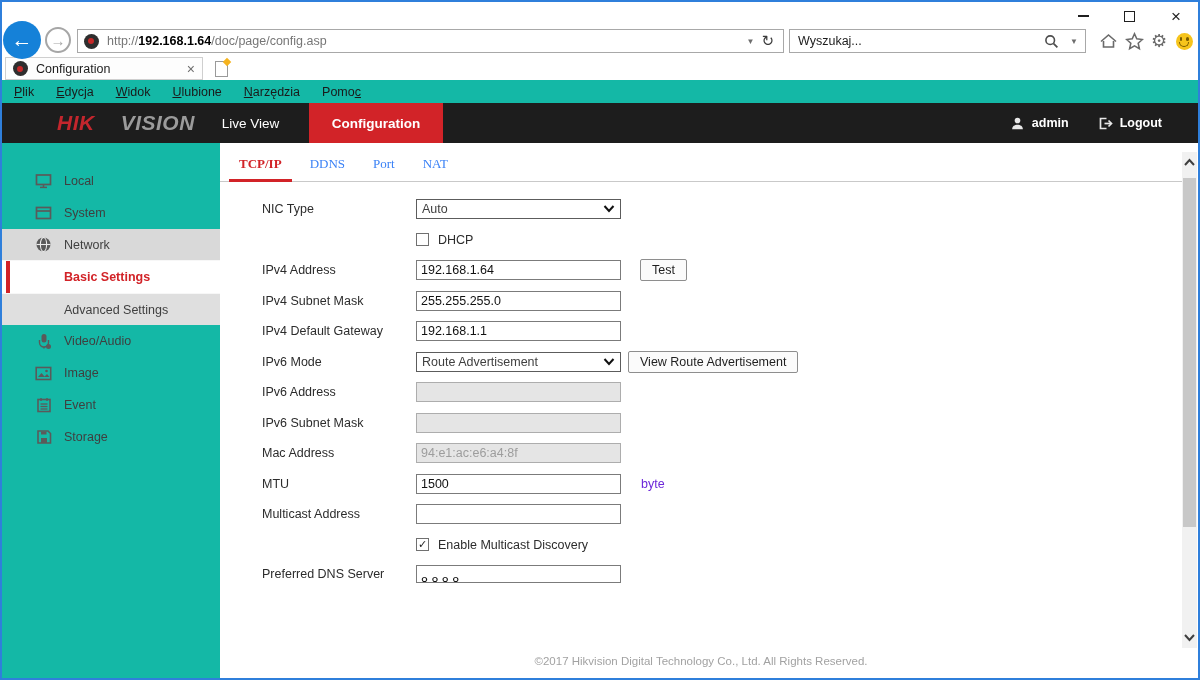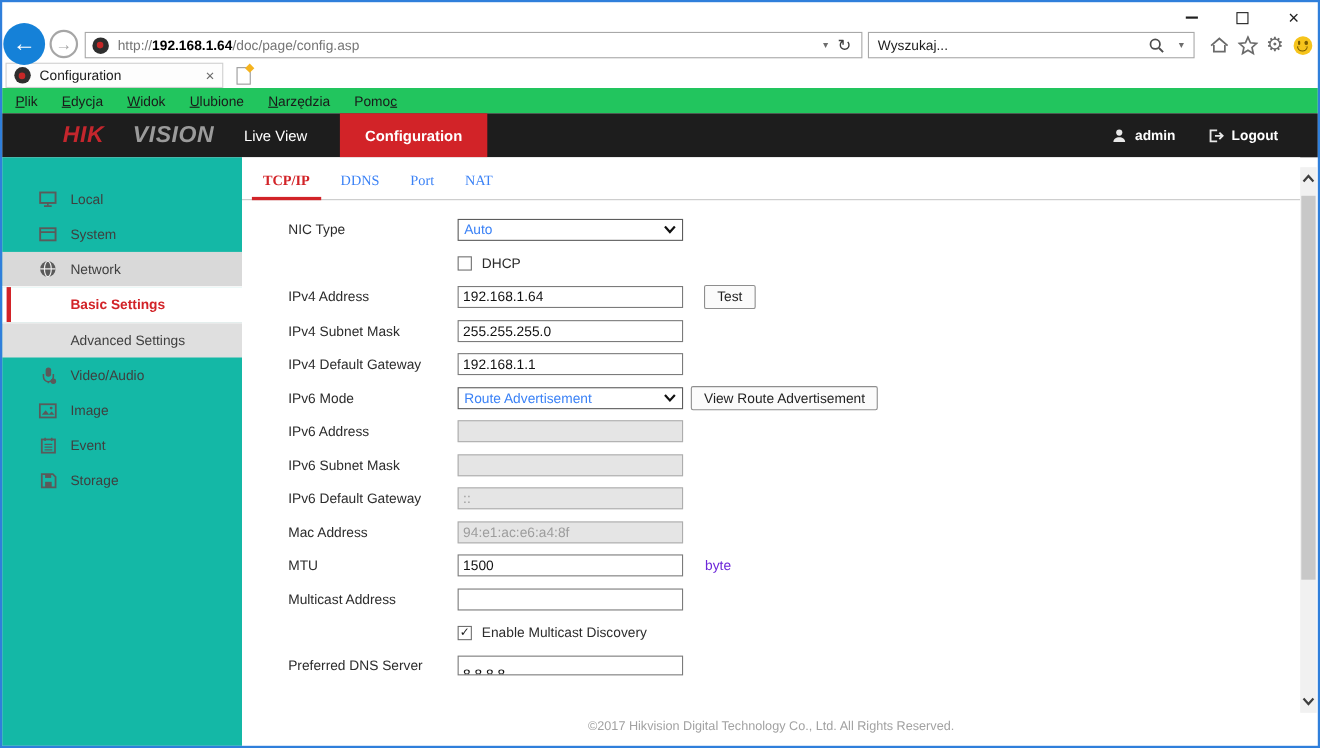--- a/index.html
+++ b/index.html
@@ -40,21 +40,21 @@
   
   .tab-row { position:absolute; left:2px; top:57px; width:1196px; height:23px; background:#fff; }
   .btab { position:absolute; left:3px; top:0; width:198px; height:23px; border:1px solid #cfcfcf; background:#fdfdfd; display:flex; align-items:center; padding:0 7px; }
   .btab-title { margin-left:8px; font-size:12.5px; color:#1c1c1c; flex:1; }
   .btab-close { color:#6d6d6d; font-size:14px; }
   .newtab { position:absolute; left:207px; top:2px; width:24px; height:19px; display:flex; align-items:center; justify-content:center; }
   .page-ico { width:13px; height:16px; border:1px solid #9a9a9a; background:#fff; position:relative; }
   .page-ico i { position:absolute; right:-3px; top:-3px; width:6px; height:6px; background:#f5b31e; transform:rotate(45deg); }
 
   
-  .menubar { position:absolute; left:2px; top:80px; width:1196px; height:23px; display:flex; align-items:center; padding-left:12px; column-gap:22px; font-size:12.5px; color:#1a1a1a; background:#22c55e; }
+  .menubar { position:absolute; left:2px; top:80px; width:1196px; height:23px; display:flex; align-items:center; padding-left:12px; column-gap:22px; font-size:12.5px; color:#1a1a1a; background:#14b8a6; }
   .menubar u { text-decoration:underline; }
 
   
   .app-header { position:absolute; left:2px; top:103px; width:1196px; height:40px; background:#1d1d1d; }
   .logo { position:absolute; left:55px; top:0; height:40px; display:flex; align-items:center; font-style:italic; font-weight:800; font-size:21px; letter-spacing:.5px;gap:26px; }
   .logo .hik { color:#c4262d; } .logo .vision { color:#9b9b9b; }
   .app-nav { position:absolute; left:190px; top:0; height:40px; display:flex; }
   .app-tab { height:40px; display:flex; align-items:center; justify-content:center; color:#fff; font-size:13.5px; }
   .app-tab.live { width:117px; }
   .app-tab.config { width:134px; background:#d22328; font-weight:700; }
@@ -79,21 +79,21 @@
   .ctabs { height:39px; border-bottom:1px solid #c9c9c9; display:flex; align-items:flex-end; padding-left:9px;font-family:Liberation Serif, serif; }
   .ctab { padding:0 10px 9px; font-size:13px; color:#3b82f6; position:relative; margin-right:8px; }
   .ctab.active { color:#d22328; font-weight:700; }
   .ctab.active::after { content:""; position:absolute; left:0; right:0; bottom:-1px; height:3px; background:#d22328; }
 
   .form { padding:17px 0 0 42px; }
   .frow { display:flex; align-items:center; height:20px; margin-bottom:10.5px; }
   .flabel { width:154px; font-size:12.5px; color:#2c2c2c; flex:none; }
   input.fld { width:205px; height:20px; border:1px solid #7b7b7b; font-size:12.5px; padding:0 4px; font-family:"Liberation Sans",sans-serif; color:#111; background:#fff; }
   input.fld.disabled { background:#e5e5e5; border-color:#adadad; color:#9d9d9d; }
-  .select { width:205px; height:20px; border:1px solid #5c5c5c; background:#fff; display:flex; align-items:center; justify-content:space-between; padding:0 5px; font-size:12.5px; color:#3b82f6; }
+  .select { width:205px; height:20px; border:1px solid #5c5c5c; background:#fff; display:flex; align-items:center; justify-content:space-between; padding:0 5px; font-size:12.5px; color:#404040; }
   .btn { height:22px; border:1px solid #8e8e8e; background:#fbfbfb; border-radius:2px; font-size:12.5px; color:#1f1f1f; padding:0 11px; display:flex; align-items:center; }
   .btn.test { margin-left:19px; }
   .btn.vra { margin-left:7px; }
   .suffix { margin-left:20px; font-size:12.5px; color:#6d28d9; }
   .cbx { width:13px; height:13px; border:1px solid #707070; background:#fff; display:flex; align-items:center; justify-content:center; font-size:11px; font-weight:700; color:#1c1c1c; line-height:1; flex:none; }
   .cbx-lbl { margin-left:9px; font-size:12.5px; color:#2c2c2c; }
 
   .dns-bar { margin:16px 10px 0 42px; height:29px; background:#f2f2f2; display:flex; align-items:center; padding-left:18px; font-size:12.5px; font-weight:700; color:#1f1f1f; }
   .frow.pref { margin-top:8px; height:15px; align-items:flex-start; }
   .frow.pref .flabel { height:14px; overflow:hidden; padding-top:2px; }
@@ -360,24 +360,20 @@
     </div>
     <div class="frow">
       <span class="flabel">IPv6 Address</span>
       <input class="fld disabled" value="" style="">
     </div>
     <div class="frow">
       <span class="flabel">IPv6 Subnet Mask</span>
       <input class="fld disabled" value="" style="">
     </div>
     <div class="frow">
-      <span class="flabel">IPv6 Default Gateway</span>
-      <input class="fld disabled" value="::" style="">
-    </div>
-    <div class="frow">
       <span class="flabel">Mac Address</span>
       <input class="fld disabled" value="94:e1:ac:e6:a4:8f" style="">
     </div>
     <div class="frow">
       <span class="flabel">MTU</span>
       <input class="fld" value="1500" style="">
       <span class="suffix">byte</span>
     </div>
     <div class="frow">
       <span class="flabel">Multicast Address</span>

